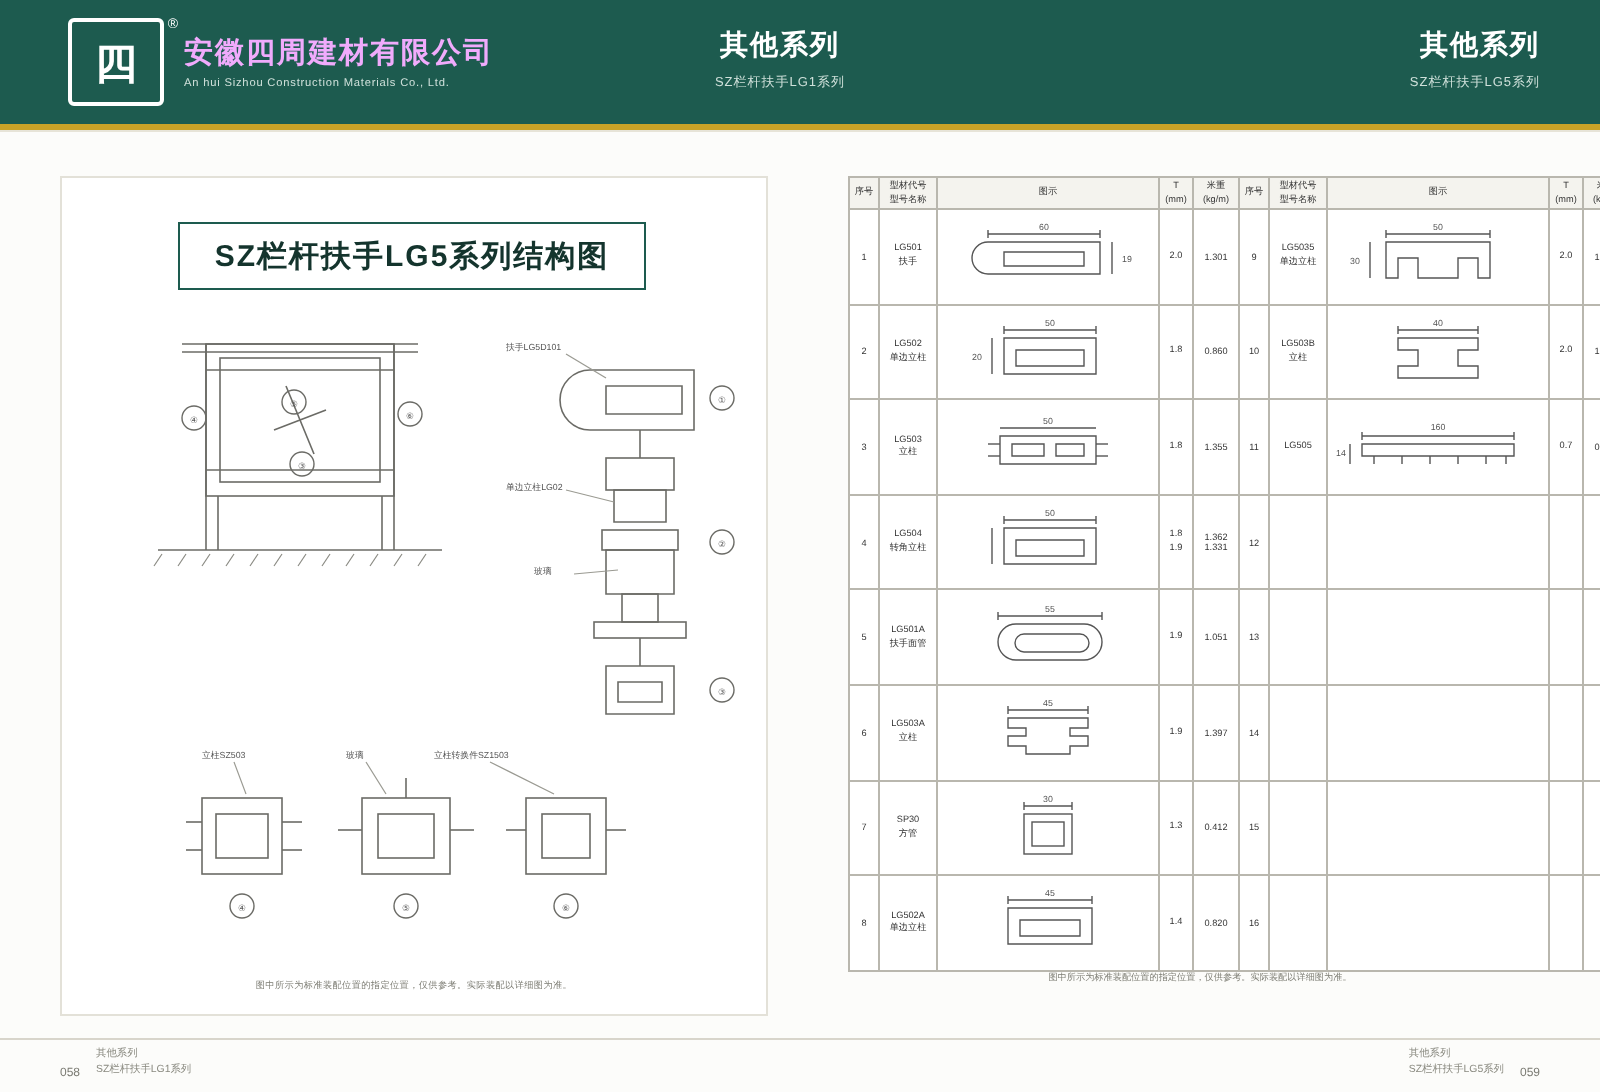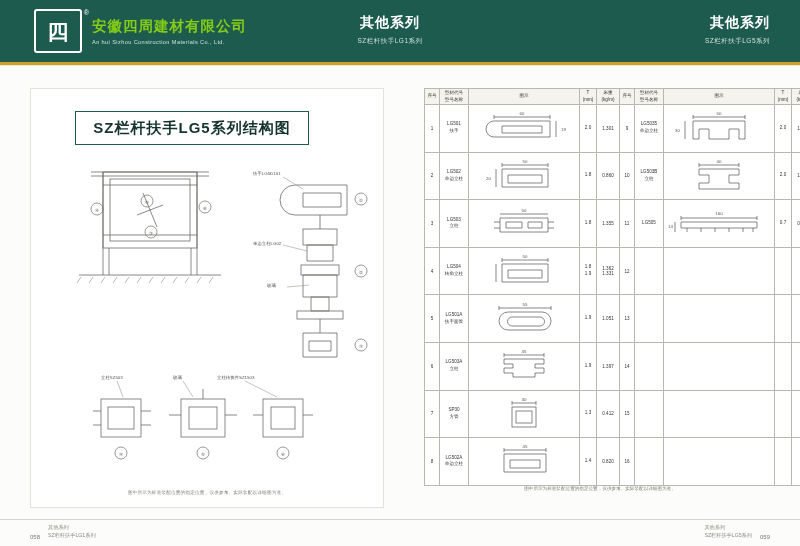--- a/index.html
+++ b/index.html
@@ -31,21 +31,21 @@
     position:relative;
   }
   .logo-glyph{
     color:#ffffff;font-size:21px;line-height:1;font-weight:bold;
     font-family:"DejaVu Serif","Liberation Serif",serif;
   }
   .logo-r{
     position:absolute;right:-9px;top:-2px;color:#fff;font-size:7px;
   }
   .brand{display:flex;flex-direction:column;justify-content:center;}
-  .brand-cn{color:#84cc16;font-size:14.5px;font-weight:bold;letter-spacing:1px;}
+  .brand-cn{color:#f0abfc;font-size:14.5px;font-weight:bold;letter-spacing:1px;}
   .brand-en{color:#cfe0da;font-size:5.6px;letter-spacing:.4px;margin-top:3px;}
   .hdr-center{
     position:absolute;left:300px;top:14px;width:180px;text-align:center;
   }
   .hdr-right{
     position:absolute;right:30px;top:14px;width:180px;text-align:right;
   }
   .hdr-title{color:#ffffff;font-size:14px;font-weight:bold;letter-spacing:1px;}
   .hdr-sub{color:#cfe0da;font-size:6.5px;margin-top:5px;letter-spacing:.5px;}
 
@@ -58,21 +58,21 @@
   .foot-num{font-size:6px;color:#7a7a72;}
   .foot-txt{display:flex;flex-direction:column;line-height:1.5;}
   .foot-txt span{font-size:5.2px;color:#8a8a80;}
 
   
   .left-panel{
     position:absolute;left:30px;top:88px;width:352px;height:418px;
     background:#ffffff;border:1px solid #e3e1d8;
   }
   .draw-title{
-    position:absolute;left:44px;top:22px;width:232px;height:32px;
+    position:absolute;left:58px;top:22px;width:232px;height:32px;
     border:1.4px solid #1d5b4f;
     display:flex;align-items:center;justify-content:center;
     font-size:15px;font-weight:bold;color:#14342d;letter-spacing:1px;
   }
   .note-left{
     position:absolute;left:0;bottom:12px;width:352px;text-align:center;
     font-size:4.6px;color:#7d7d74;letter-spacing:.2px;
   }
   svg.fig{position:absolute;left:0;top:0;}
 

